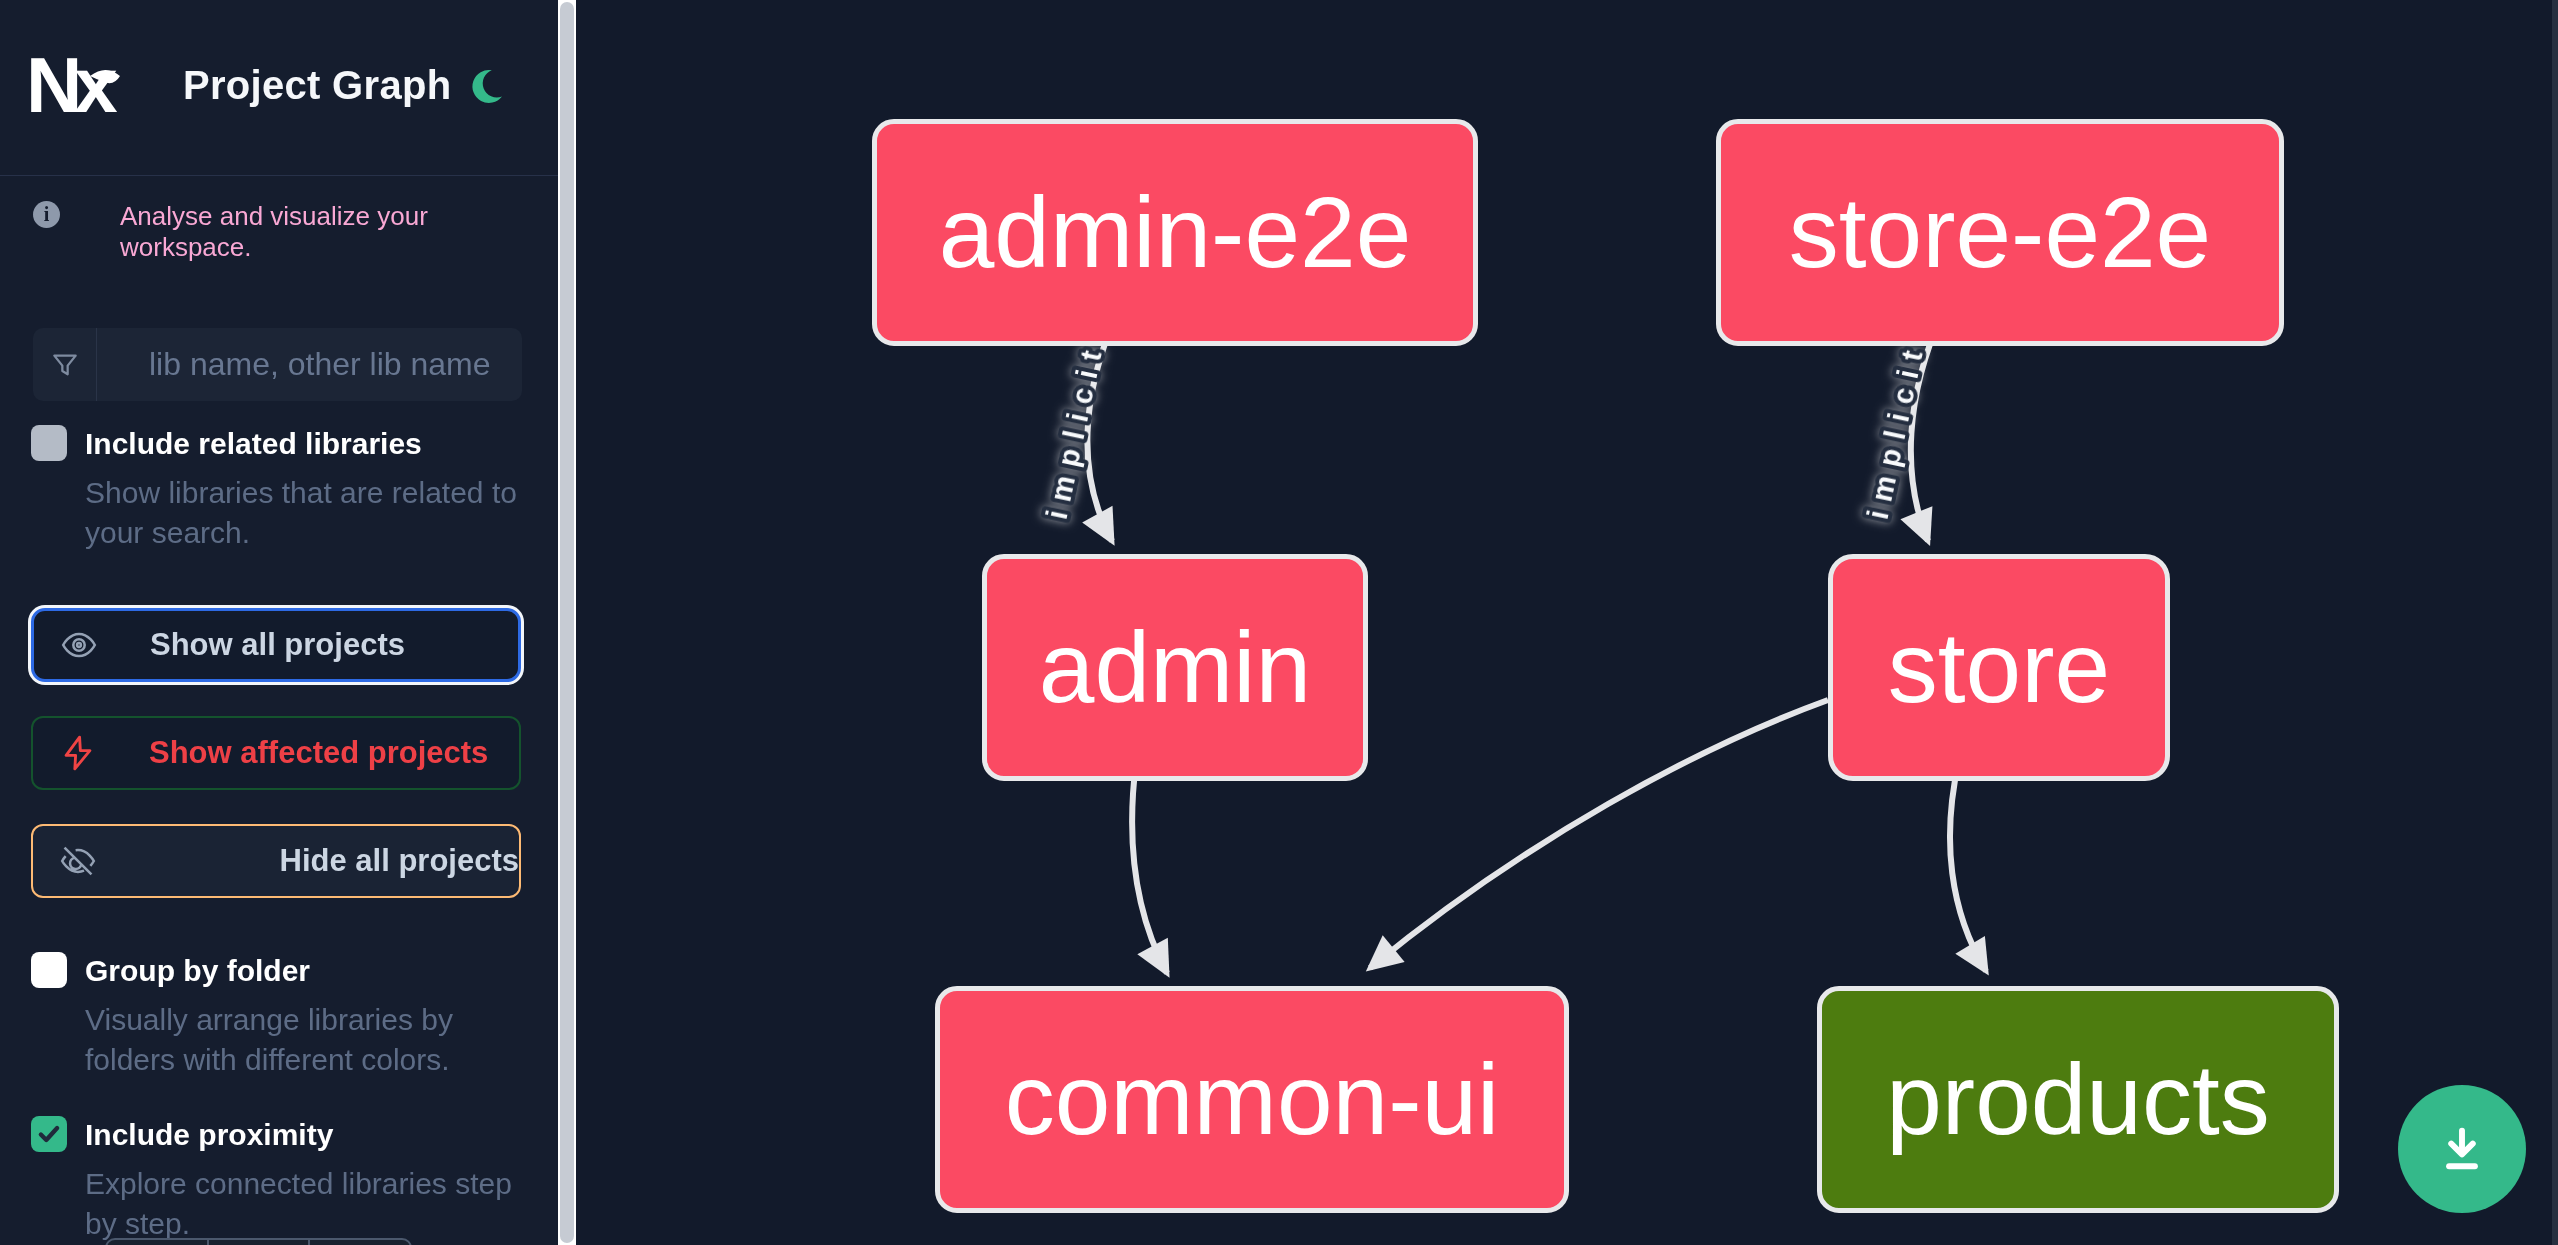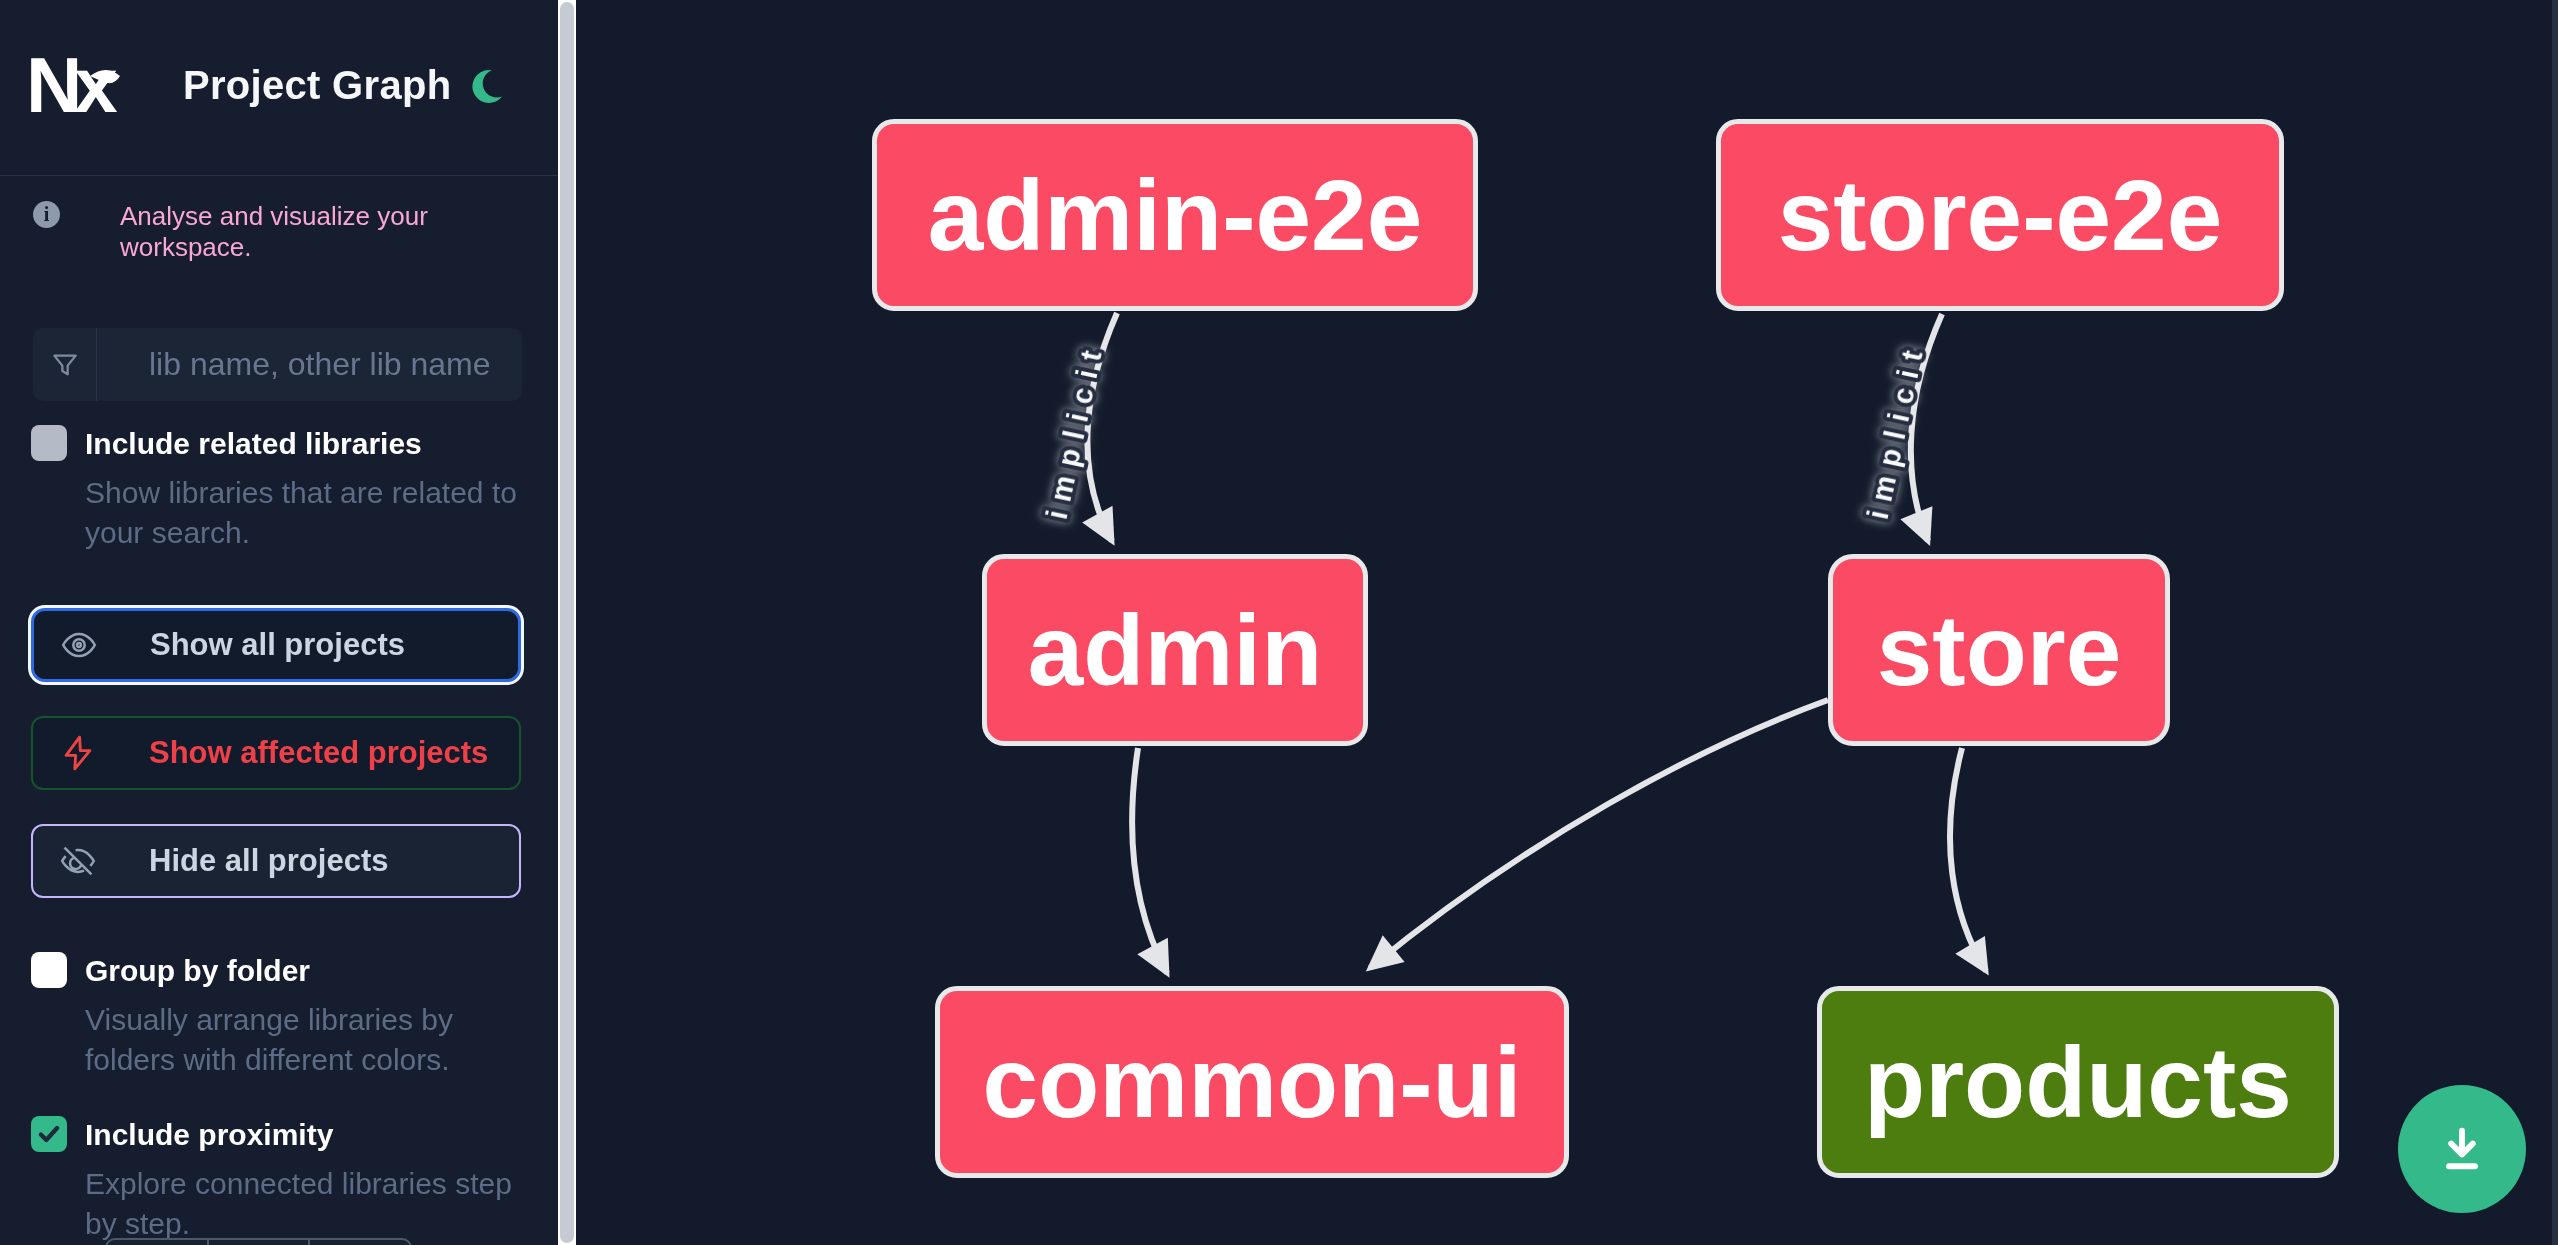--- a/index.html
+++ b/index.html
@@ -32,39 +32,39 @@
   .check-label{position:absolute;left:54px;top:1px;font-size:30px;font-weight:700;color:#ffffff;line-height:36px;}
   .check-desc{position:absolute;left:54px;top:48px;font-size:30px;color:#5d6c86;line-height:40px;white-space:pre-line;width:440px;}
 
   .sb-btn{position:absolute;left:31px;width:490px;height:74px;border-radius:12px;display:flex;align-items:center;
           background:#121b2c;cursor:pointer;box-sizing:border-box;gap:30px;}
   .sb-btn .btn-icon{margin-left:26px;width:38px;height:38px;flex:none;}
   .sb-btn .btn-label{margin-left:22px;font-size:31px;font-weight:700;color:#ccd6e3;}
   #btn-show-all{top:608px;border:3px solid #2d6ae4;border-radius:14px;box-shadow:0 0 0 3px #f3f6fa;}
   #btn-show-affected{top:716px;border:2px solid #14532d;}
   #btn-show-affected .btn-label{color:#ee4046;}
-  #btn-hide-all{top:824px;border:2px solid #c4b5fd;background:#1a2334;}
+  #btn-hide-all{top:824px;border:2px solid #fdba74;background:#1a2334;justify-content:space-between;}
 
   #stepper{position:absolute;left:105px;top:1238px;width:307px;height:44px;display:flex;
            background:#19222f;border:2px solid #4b586d;border-radius:10px;box-sizing:border-box;}
   .step-cell{flex:1;border-right:2px solid #4b586d;}
   .step-cell:last-child{border-right:0;}
 
   #sb-scroll-track{position:absolute;left:558px;top:0;width:18px;height:1245px;background:#ffffff;}
   #sb-scroll-thumb{position:absolute;left:2px;top:2px;width:14px;height:1241px;background:#c6cbd3;border-radius:7px;}
 
   
   #main{position:absolute;left:576px;top:0;width:1976px;height:1245px;background:#121a2b;}
   #edges{position:absolute;left:0;top:0;width:1976px;height:1245px;}
   .edge{stroke:#e4e5e8;stroke-width:6;fill:none;}
   .edge-label{font-family:"Liberation Sans",sans-serif;font-size:29px;font-weight:700;letter-spacing:10px;
               fill:#f8fafc;stroke:#242e40;stroke-width:8px;paint-order:stroke;stroke-linejoin:round;
               filter:drop-shadow(0 0 5px rgba(255,255,255,.55));}
-  .node{position:absolute;height:192px;border:5px solid #e8e9eb;border-radius:22px;box-sizing:border-box;
-        display:flex;align-items:center;justify-content:center;color:#ffffff;font-size:100px;cursor:pointer;font-weight:bold;}
+  .node{position:absolute;height:227px;border:5px solid #e8e9eb;border-radius:22px;box-sizing:border-box;
+        display:flex;align-items:center;justify-content:center;color:#ffffff;font-size:100px;cursor:pointer;}
   .node.pink{background:#fb4a63;}
   .node.gray{background:#4d7c0f;}
   #node-admin-e2e{left:296px;top:119px;width:606px;}
   #node-store-e2e{left:1140px;top:119px;width:568px;}
   #node-admin{left:406px;top:554px;width:386px;}
   #node-store{left:1252px;top:554px;width:342px;border-radius:25px;}
   #node-common-ui{left:359px;top:986px;width:634px;}
   #node-products{left:1241px;top:986px;width:522px;}
 
   #fab{position:absolute;left:1822px;top:1085px;width:128px;height:128px;border-radius:50%;

